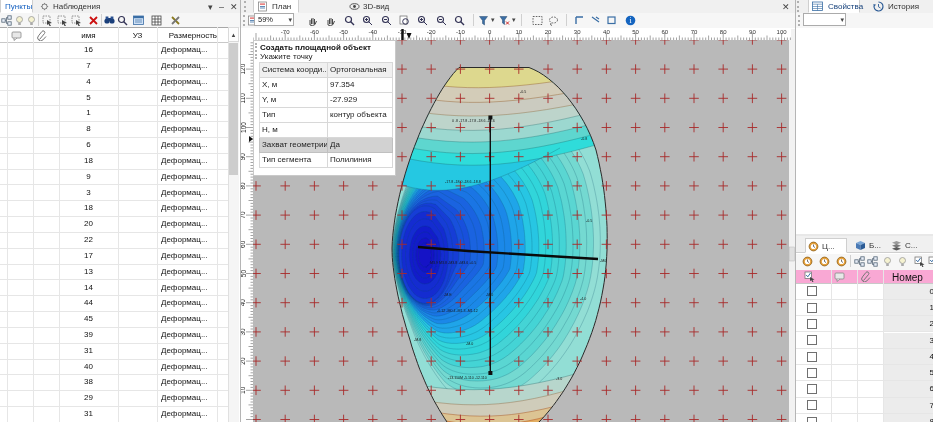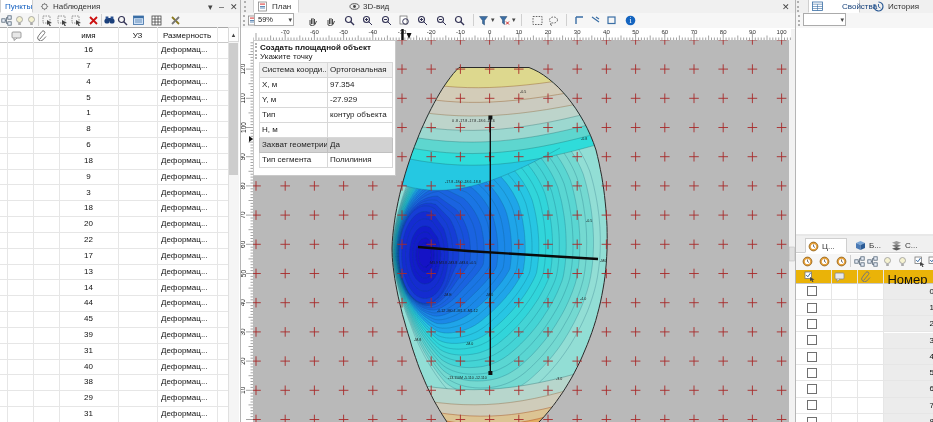--- a/index.html
+++ b/index.html
@@ -26,21 +26,21 @@
 
 .sbar{position:absolute;left:228px;top:27px;width:11px;height:395px;background:#f5f5f5;border-left:1px solid #e0e0e0}
 .sbtn{position:absolute;left:228px;top:27px;width:11px;height:15px;background:#fdfdfd;border:1px solid #dadada;color:#444;font-size:6px;text-align:center;line-height:14px}
 .sthumb{position:absolute;left:229px;top:43px;width:9px;height:132px;background:#cdcdcd}
 
 .rhead{position:absolute;left:0;top:30px;width:100%;height:16px;background:#fff;border-bottom:1px solid #c8c8c8;font-size:8px;color:#111}
 .brtabs{position:absolute;left:0;top:236px;width:100%;height:17px;background:#f0f0f0;border-bottom:1px solid #cfcfcf;font-size:8px}
 .brtab{position:absolute;top:2px;height:15px;line-height:15px;padding:0 3px;color:#333}
 .brtab.active{background:#fff;border:1px solid #cfcfcf;border-bottom:1px solid #fff}
 .brtool{position:absolute;left:0;top:254px;width:100%;height:16px;background:#f6f6f6}
-.brhead{position:absolute;left:0;top:270px;width:100%;height:14px;background:#eab308;border-bottom:1px solid #c8c8c8;font-size:13px;color:#111}
+.brhead{position:absolute;left:0;top:270px;width:100%;height:14px;background:#f9a8d4;border-bottom:1px solid #c8c8c8;font-size:10px;color:#111}
 .brrow{position:absolute;left:0;width:138px;height:16.3px;border-bottom:1px solid #e6e6e6;font-size:8px;color:#111}
 .brrow .bnum{position:absolute;left:87px;width:51px;height:15.3px;background:#ececec;text-align:right;padding:3px 0 0 0;margin-right:-2px}
 .bchk{position:absolute;left:11px;top:2.8px;width:10px;height:10px;background:#fff;border:1px solid #707070}
 .brcol{position:absolute;top:270px;width:1px;height:152px;background:#e6e6e6}
 .winbtn{position:absolute;top:2px;font-size:9px;color:#444}
 .dc1{border:1px solid #d8d8d8;width:68px}
 .dc,.dc1,.dch{border:1px solid #d8d8d8;height:14.6px;padding:0 0 0 2px;white-space:nowrap;overflow:hidden;line-height:14px}
 .dch{border:1px solid #c0c0c0}
 </style></head><body>
 <div id="root">
@@ -117,21 +117,21 @@
   <div class="lhead">
     <svg style="position:absolute;left:11px;top:2px" width="11" height="11" viewBox="0 0 11 11">
           <rect x="1" y="2" width="9" height="6" rx="1" fill="#e8e8e8" stroke="#888" stroke-width="0.8"></rect>
           <path d="M3,8 L3,10.5 L6,8" fill="#e8e8e8" stroke="#888" stroke-width="0.8"></path>
         </svg>
     <svg style="position:absolute;left:36px;top:2px" width="11" height="11" viewBox="0 0 11 11">
           <path d="M3.5,9.5 L8.5,3.5 a1.6,1.6 0 0 0 -2.6,-2 L2.5,5.8 a3,3 0 0 0 4.4,4.1 L10,6.5" fill="none" stroke="#777" stroke-width="1"></path>
         </svg>
     <span style="position:absolute;left:59px;width:59px;text-align:center;top:3px">имя</span>
     <span style="position:absolute;left:118px;width:39px;text-align:center;top:3px">УЗ</span>
-    <span style="position:absolute;left:157px;width:60px;text-align:center;top:3px">Размерность</span>
+    <span style="position:absolute;left:157px;width:60px;text-align:right;top:3px">Размерность</span>
   </div>
   <div class="lrow" style="top:43.0px">
         <span class="lname">16</span>
         <span class="ldim">Деформац...</span>
       </div>
 <div class="lrow" style="top:58.8px">
         <span class="lname">7</span>
         <span class="ldim">Деформац...</span>
       </div>
 <div class="lrow" style="top:74.7px">
@@ -513,21 +513,21 @@
 </div>
 
 <div id="right" class="panel">
   <div class="tabbar">
     <div class="grip" style="left:1px;top:1px"></div>
     <div class="tab active" style="left:12px;width:52px">
       <svg style="position:absolute;left:3px;top:1px" width="11" height="11" viewBox="0 0 11 11">
             <rect x="0.5" y="1" width="10" height="8.5" fill="#fff" stroke="#3a6ea5" stroke-width="0.8"></rect>
             <path d="M0.5,3.2 H10.5 M5.5,3.2 V9.5 M0.5,5.5 H10.5 M0.5,7.5 H10.5" stroke="#3a6ea5" stroke-width="0.6"></path>
           </svg>
-      <span style="margin-left:29px;color:#15407a">Свойства</span>
+      <span style="margin-left:15px;color:#15407a">Свойства</span>
     </div>
     <div class="tab" style="left:88px">
       <svg style="position:absolute;left:-11px;top:1px" width="11" height="11" viewBox="0 0 11 11">
             <path d="M5.5,1 a4.5,4.5 0 1 1 -4.4,3.5" fill="none" stroke="#2a5a95" stroke-width="1.2"></path>
             <path d="M0.3,3 L1.2,5.2 L3.2,3.8 Z" fill="#2a5a95"></path>
             <path d="M5.5,3 V5.8 L7.5,7" stroke="#2a5a95" stroke-width="0.9" fill="none"></path>
           </svg>
       История
     </div>
   </div>

